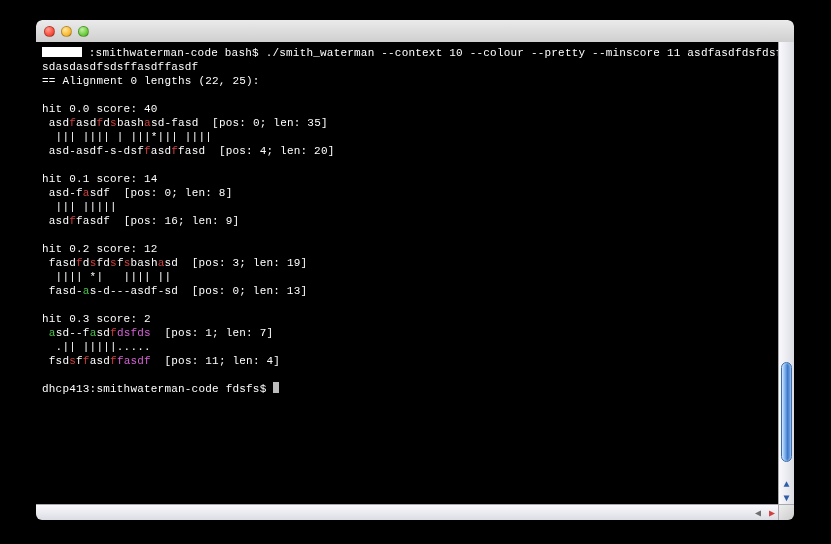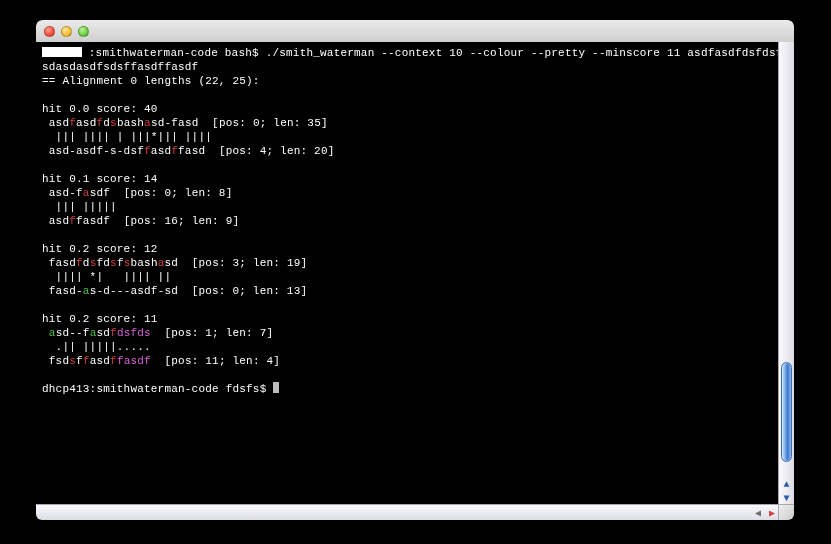--- a/index.html
+++ b/index.html
@@ -50,21 +50,21 @@
 <span>hit 0.1 score: 14</span>
 <span> asd-f</span><span class="r">a</span><span>sdf</span><span>  [pos: 0; len: 8]</span>
 <span>  ||| |||||</span>
 <span> asd</span><span class="r">f</span><span>fasdf</span><span>  [pos: 16; len: 9]</span>
 
 <span>hit 0.2 score: 12</span>
 <span> fasd</span><span class="r">f</span><span>d</span><span class="r">s</span><span>fd</span><span class="r">s</span><span>f</span><span class="r">s</span><span>bash</span><span class="r">a</span><span>sd</span><span>  [pos: 3; len: 19]</span>
 <span>  |||| *|   |||| ||</span>
 <span> fasd-</span><span class="g">a</span><span>s-d---asdf-sd</span><span>  [pos: 0; len: 13]</span>
 
-<span>hit 0.2 score: 11</span>
+<span>hit 0.3 score: 2</span>
 <span> </span><span class="g">a</span><span>sd--f</span><span class="g">a</span><span>sd</span><span class="r">f</span><span></span><span class="m">dsfds</span><span>  [pos: 1; len: 7]</span>
 <span>  .|| |||||.....</span>
 <span> fsd</span><span class="r">s</span><span>f</span><span class="r">f</span><span>asd</span><span class="r">f</span><span></span><span class="m">fasdf</span><span>  [pos: 11; len: 4]</span>
 
 <span>dhcp413:smithwaterman-code fdsfs$ </span><span class="cur"></span></div>
 
   <div class="sb-v">
     <div class="thumb"></div>
     <div class="arr up">▲</div>
     <div class="arr dn">▼</div>

